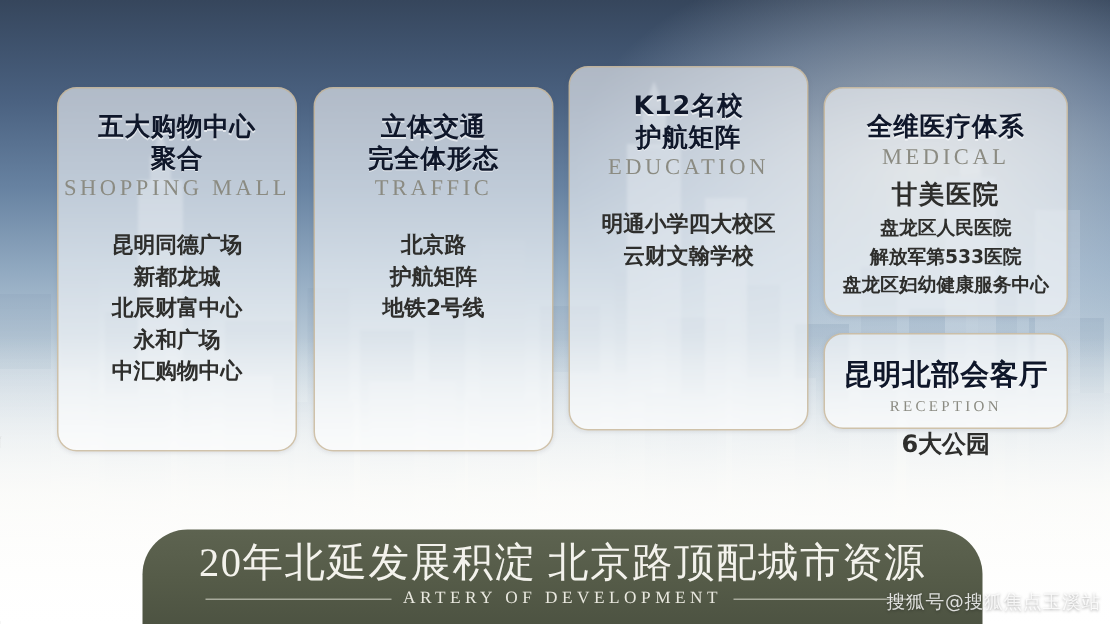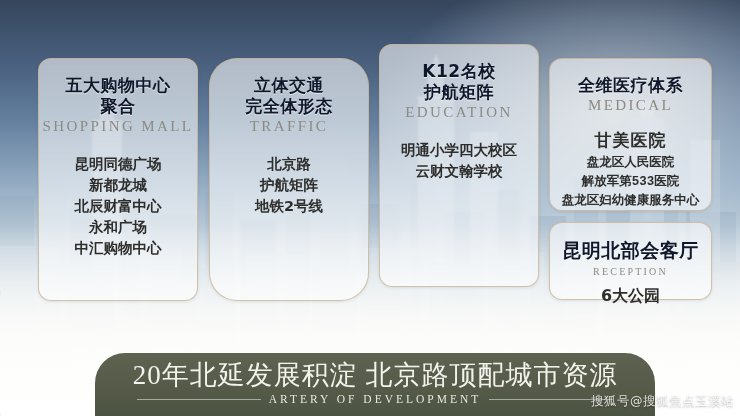--- a/index.html
+++ b/index.html
@@ -62,24 +62,24 @@
     background:rgba(255,255,255,.58);
     border:1px solid rgba(196,178,148,.78);
     border-radius:13px;
     box-shadow:0 1px 3px rgba(80,85,95,.12);
     backdrop-filter:blur(1px);
     box-sizing:border-box;
     text-align:center;
     padding-top:16px;
   }
   .card.c1{left:38px;top:58px;width:160px;height:243px;}
-  .card.c2{left:209px;top:58px;width:160px;height:243px;border-radius:28px;}
+  .card.c2{left:209px;top:58px;width:160px;height:243px;}
   .card.c3{left:379px;top:44px;width:160px;height:243px;}
   .card.c4{left:549px;top:58px;width:163px;height:153px;}
-  .card.c5{left:549px;top:222px;width:163px;height:78px;}
+  .card.c5{left:549px;top:222px;width:163px;height:64px;}
 
   .c-title{
     font-family:"DejaVu Sans","Liberation Sans",sans-serif;
     font-weight:bold;
     font-size:17px;
     line-height:21px;
     color:#0f172a;
     letter-spacing:.5px;
     text-shadow:0 1px 0 rgba(255,255,255,.6);
     white-space:pre-line;
@@ -96,21 +96,21 @@
   }
   .c5 .c-sub{font-size:10px;letter-spacing:2.2px;margin-top:4px;}
   .c-list{
     margin-top:19px;
     font-family:"DejaVu Sans","Liberation Sans",sans-serif;
     font-size:14.5px;
     line-height:21px;
     color:#2e2e2c;
     font-weight:bold;
   }
-  .c4 .c-list{margin-top:16px;font-family:Liberation Mono, monospace;}
+  .c4 .c-list{margin-top:4px;}
   .c5 .c-list{margin-top:8px;font-size:16px;}
   .c-list .lead{
     font-size:17px;
     line-height:24px;
     letter-spacing:1px;
   }
   .c-list .small{
     font-size:12.5px;
     line-height:19px;
     font-weight:bold;

